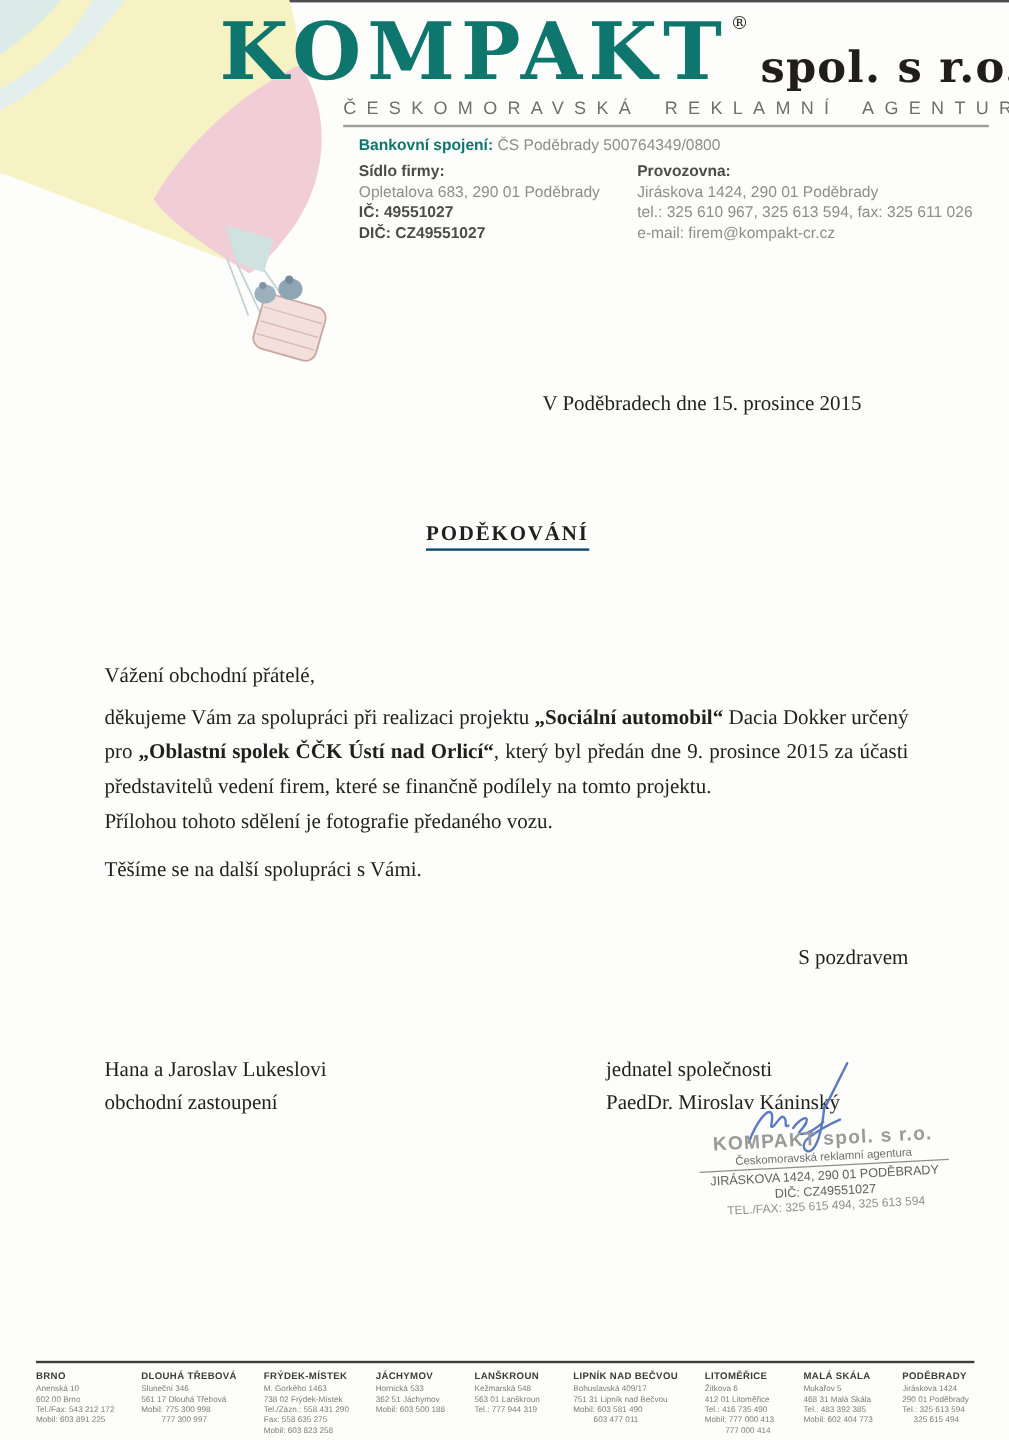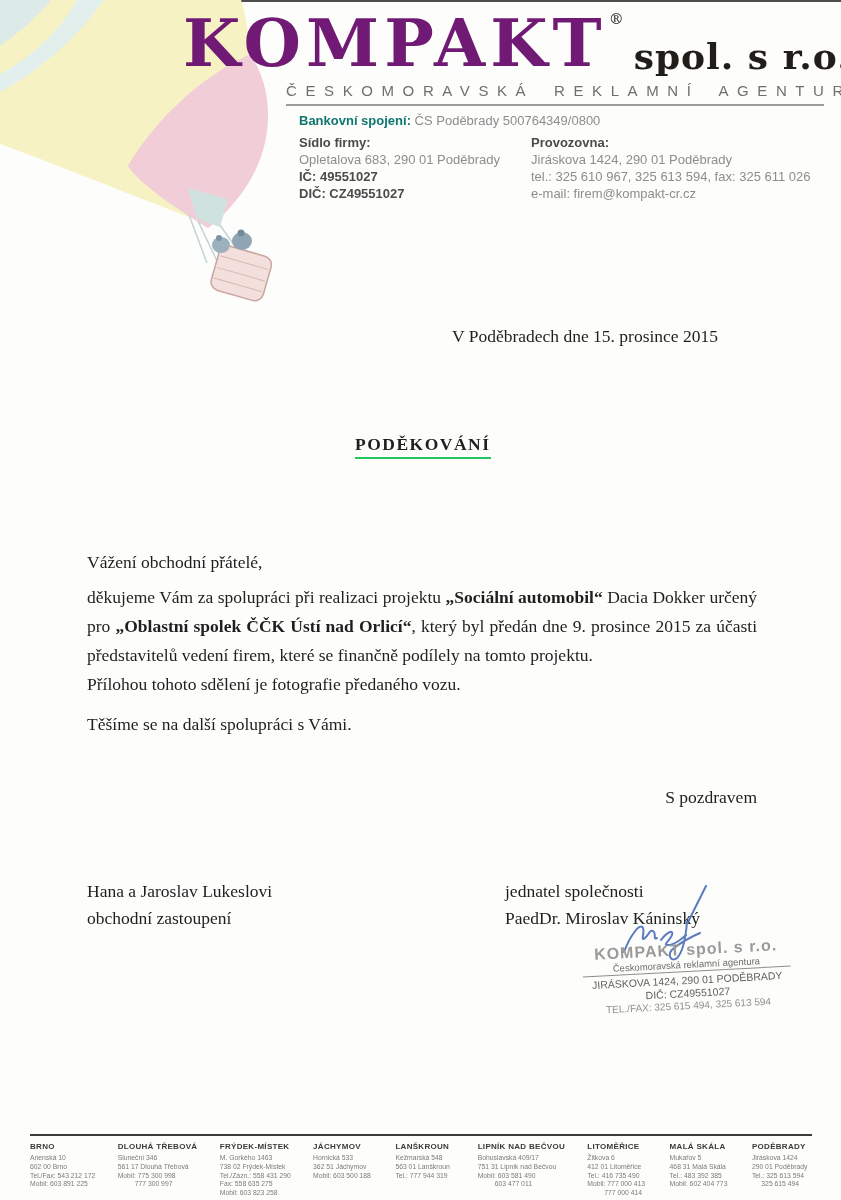--- a/index.html
+++ b/index.html
@@ -8,21 +8,21 @@
     background:#fdfdfb;overflow:hidden;
     font-family:"Liberation Serif", serif;color:#1f1f1f;
   }
   .scan-top-line{position:absolute;left:0;top:0;width:100%;height:2px;background:#2e2e2e;opacity:.85;}
 
   
   .balloon{position:absolute;left:-8px;top:-6px;pointer-events:none;}
   .logo-row{position:absolute;left:183px;top:10px;display:flex;align-items:flex-end;white-space:nowrap;}
   .logo-main{
     font-family:"DejaVu Serif", serif;font-weight:bold;font-size:66px;line-height:66px;
-    letter-spacing:5px;color:#701a75;
+    letter-spacing:5px;color:#0f766e;
   }
   .logo-reg{font-family:"DejaVu Serif", serif;font-size:15px;line-height:15px;color:#211d18;align-self:flex-start;margin:2px 2px 0 2px;}
   .logo-suffix{
     font-family:"DejaVu Serif", serif;font-weight:bold;font-size:36px;line-height:40px;
     color:#211d18;margin-left:8px;letter-spacing:1px;
   }
   .tagline{
     position:absolute;left:286px;top:82px;width:545px;
     font-family:"Liberation Sans", sans-serif;font-size:15px;color:#6f6f6f;
     letter-spacing:8.6px;word-spacing:7px;white-space:nowrap;
@@ -34,21 +34,21 @@
   .c-label{font-weight:bold;color:#0f766e;}
   .c-text{color:#8d8d8d;}
   .contact-cols{position:absolute;left:299px;top:134px;display:flex;}
   .contact-col1{width:232px;}
   .c-strong{font-weight:bold;color:#4b4b4b;}
 
   
   .dateline{position:absolute;left:452px;top:326px;font-size:17.5px;font-family:Liberation Serif, serif;}
   .doc-title{
     position:absolute;left:355px;top:434px;font-size:17.5px;font-weight:bold;
-    letter-spacing:1.5px;border-bottom:2px solid #22c55e;padding-bottom:2px;
+    letter-spacing:1.5px;border-bottom:2px solid #0c4a6e;padding-bottom:2px;
   }
   .letter-body{position:absolute;left:87px;top:548px;width:670px;font-size:17.5px;line-height:29px;}
   .letter-body p{margin:0;}
   .salutation{margin-bottom:6px !important;}
   .para-main{text-align:justify;margin-bottom:0 !important;}
   .para-2{margin-top:0 !important;margin-bottom:11px !important;}
   .para-3{margin-bottom:44px !important;}
   .closing{margin:0;text-align:right;}
 
   .signatures{position:absolute;left:87px;top:878px;width:700px;font-size:17.5px;line-height:27px;}

